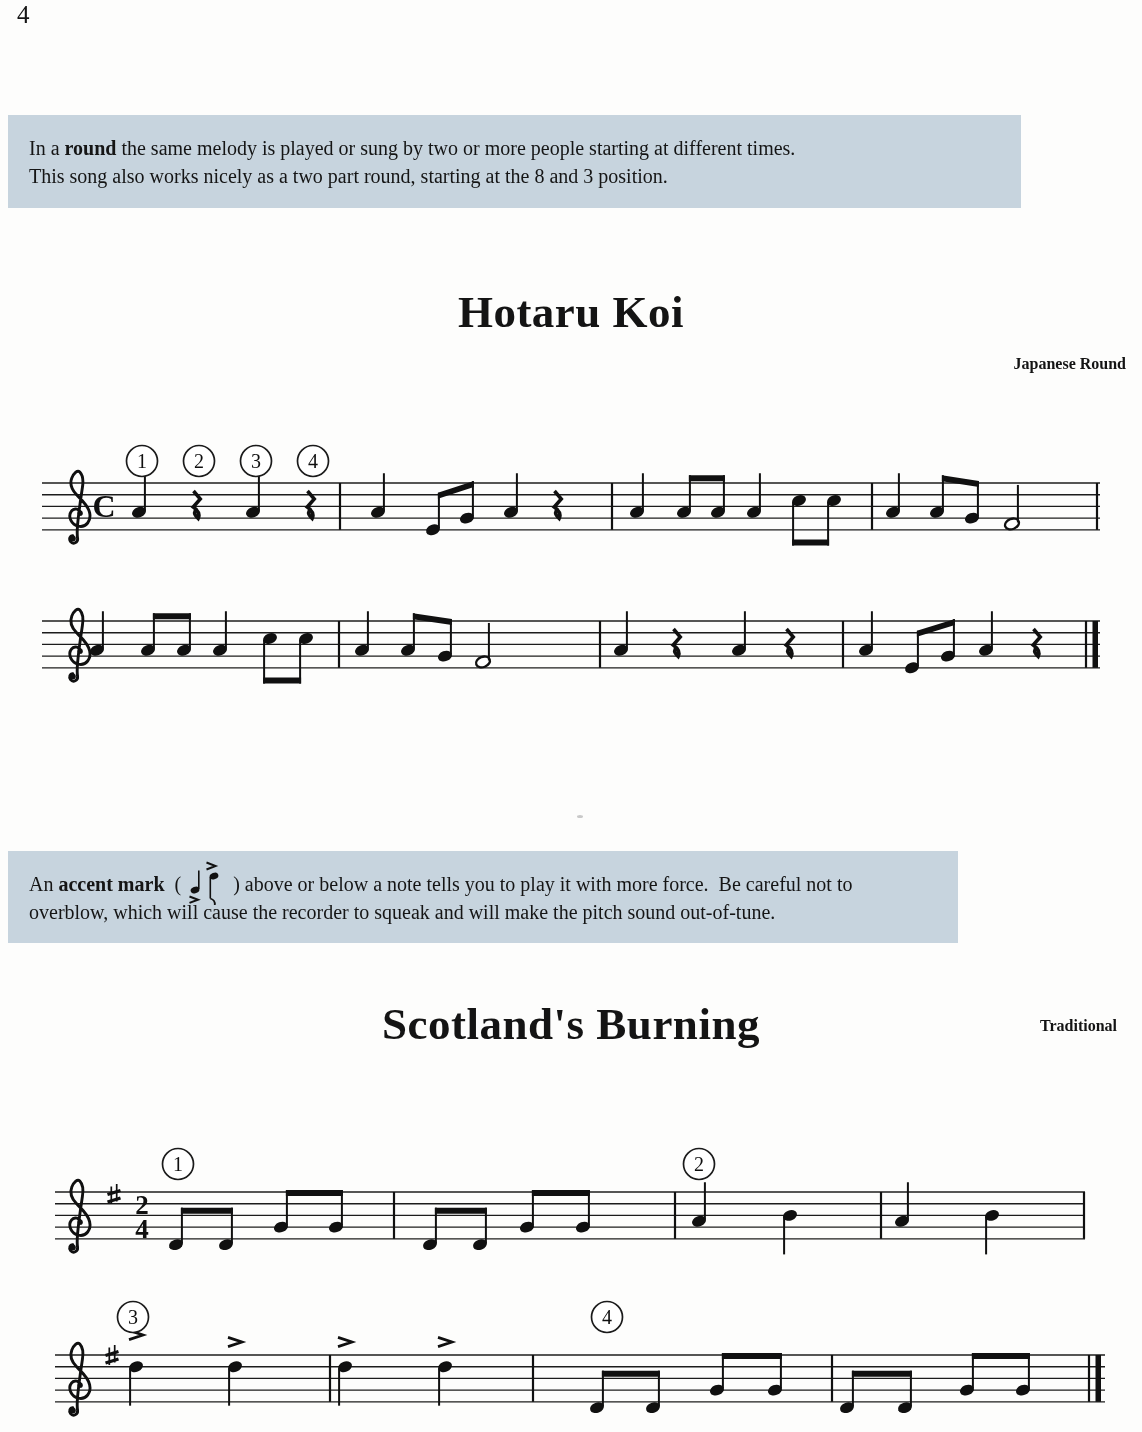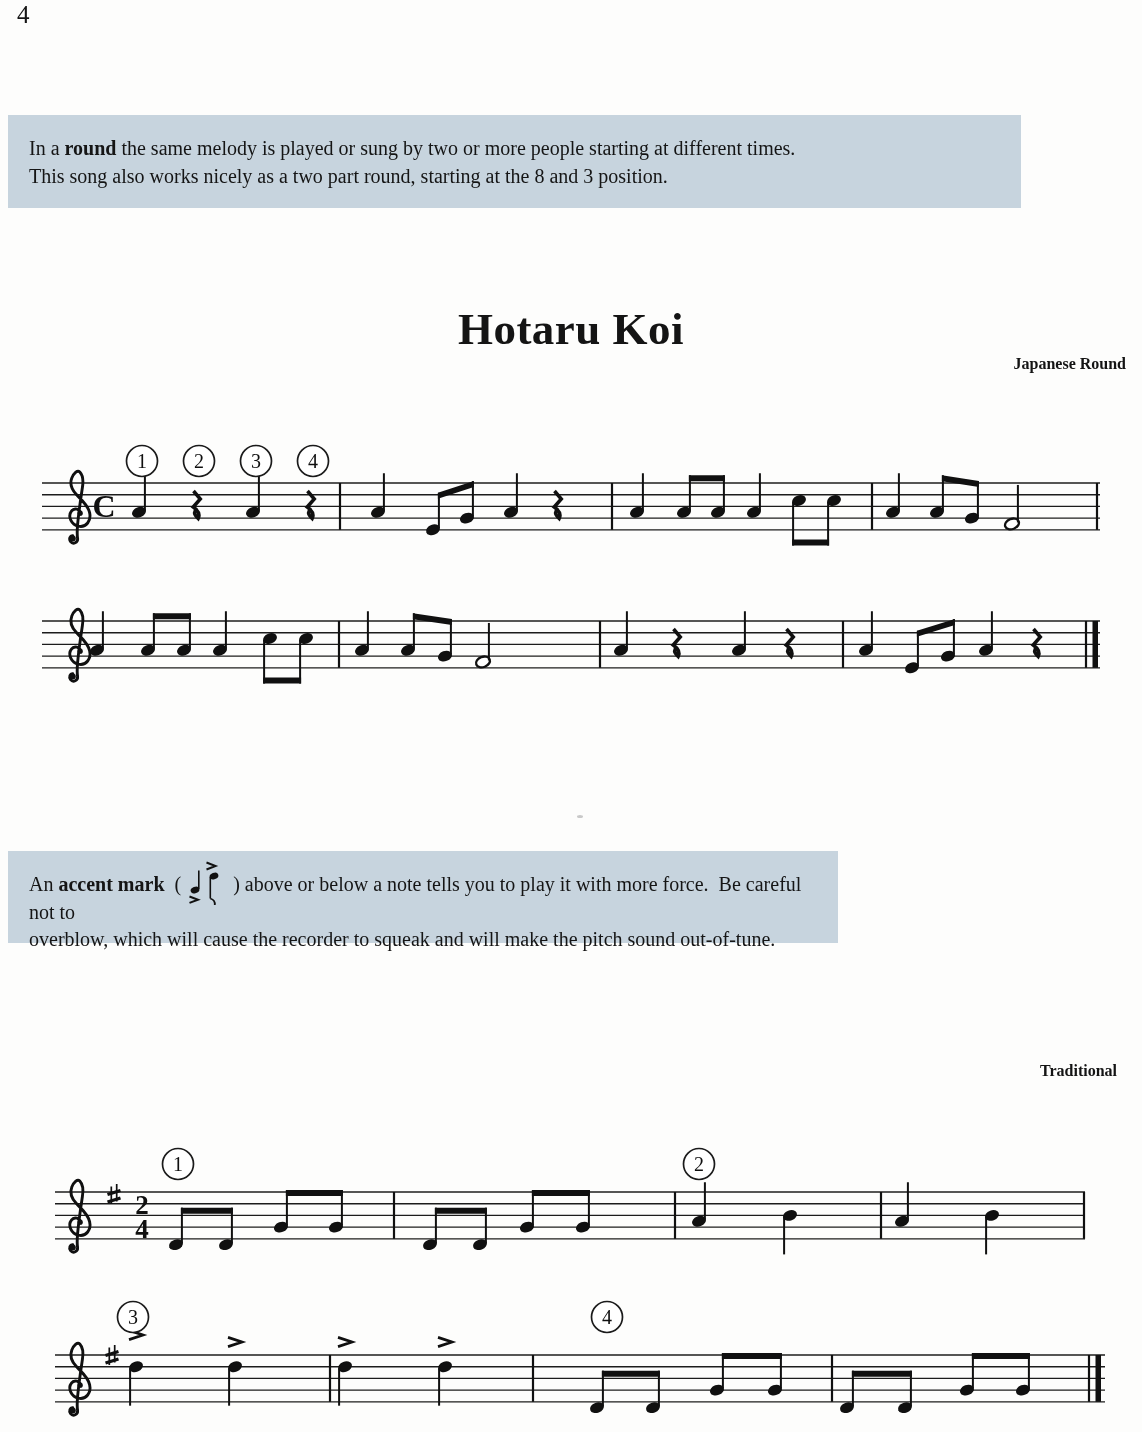--- a/index.html
+++ b/index.html
@@ -4,35 +4,35 @@
 <style>
   html,body{margin:0;padding:0;}
   body{
     width:1142px;height:1432px;position:relative;overflow:hidden;
     background:#fdfdfc;color:#141414;
     font-family:"Liberation Serif", serif;
   }
   .pagenum{position:absolute;left:17px;top:1px;font-size:25px;}
   .infobox{position:absolute;background:#c7d4de;}
   #box-round{left:8px;top:115px;width:1013px;height:93px;}
-  #box-accent{left:8px;top:851px;width:830px;height:92px;}
+  #box-accent{left:8px;top:851px;width:950px;height:92px;}
   .boxtext{
     padding:20px 16px 0 21px;font-size:20px;line-height:27.5px;
     white-space:pre-wrap;color:#151515;
   }
   .boxtext b{font-weight:bold;}
   .songtitle{
     position:absolute;left:0;width:100%;text-align:center;
-    font-weight:bold;font-size:45px;letter-spacing:0.5px;margin-top:17px;
+    font-weight:bold;font-size:45px;letter-spacing:0.5px;
   }
   #title-hotaru{top:286px;}
   #title-scotland{top:998px;}
   .attribution{position:absolute;font-weight:bold;font-size:16px;}
   #attr-hotaru{right:16px;top:355px;}
-  #attr-scotland{right:25px;top:1062px;}
+  #attr-scotland{right:25px;top:1017px;}
   #music-layer{position:absolute;left:0;top:0;pointer-events:none;}
   .glyph-wrap{
     display:inline-block;position:relative;width:42px;height:18px;
     vertical-align:baseline;
   }
   .glyph-wrap svg{position:absolute;left:0;top:-14px;}
   .dot-artifact{
     position:absolute;left:577px;top:815px;width:6px;height:3px;
     background:#c9c9c9;border-radius:50%;
   }
@@ -60,20 +60,21 @@
         <line x1="12.8" y1="30" x2="12.8" y2="11.5" stroke="#111" stroke-width="1.6"></line>
         <path d="M3.5,37.5 L12,40.7 L3.5,43.9" fill="none" stroke="#111" stroke-width="2"></path>
         <ellipse cx="28" cy="17" rx="4.5" ry="3.2" transform="rotate(-21 28 17)" fill="#111"></ellipse>
         <line x1="24.3" y1="18" x2="24.3" y2="39.5" stroke="#111" stroke-width="1.6"></line>
         <path d="M24.3,39.5 C27.5,40.5 29.2,42.8 28.8,46" fill="none" stroke="#111" stroke-width="1.8"></path>
         <path d="M20.5,3.5 L29.5,7 L20.5,10.5" fill="none" stroke="#111" stroke-width="2"></path>
       </svg></span><span> ) above or below a note tells you to play it with more force.  Be careful not to
 overblow, which will cause the recorder to squeak and will make the pitch sound out-of-tune.</span></div>
   </div>
 
+  <div class="songtitle" id="title-scotland">Scotland's Burning</div>
   <div class="attribution" id="attr-scotland">Traditional</div>
 
   <svg id="music-layer" width="1142" height="1432" viewBox="0 0 1142 1432">
       <g>
         <line x1="42" y1="483" x2="1100" y2="483" stroke="#1c1c1c" stroke-width="1.35"></line>
         <line x1="42" y1="494.7" x2="1100" y2="494.7" stroke="#1c1c1c" stroke-width="1.35"></line>
         <line x1="42" y1="506.4" x2="1100" y2="506.4" stroke="#1c1c1c" stroke-width="1.35"></line>
         <line x1="42" y1="518.1" x2="1100" y2="518.1" stroke="#1c1c1c" stroke-width="1.35"></line>
         <line x1="42" y1="529.8" x2="1100" y2="529.8" stroke="#1c1c1c" stroke-width="1.35"></line>
         <g>

